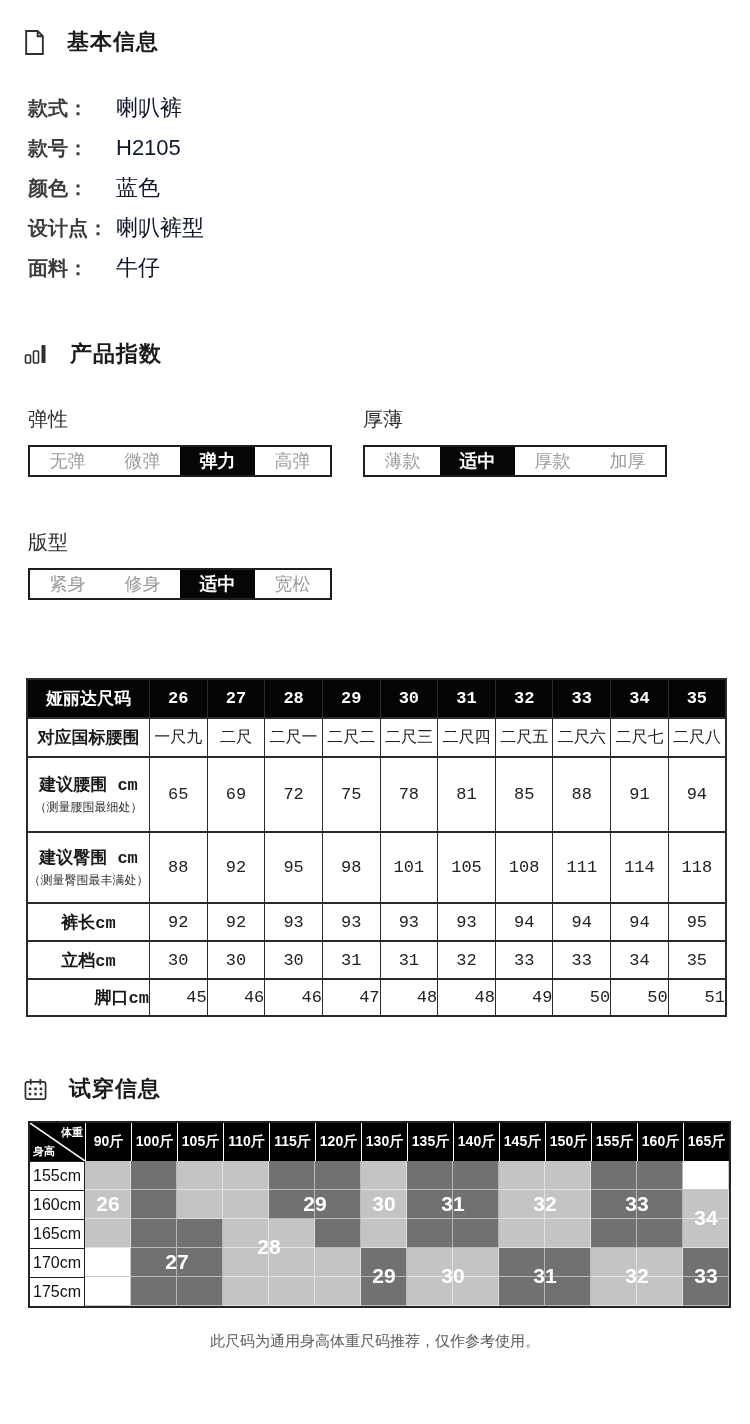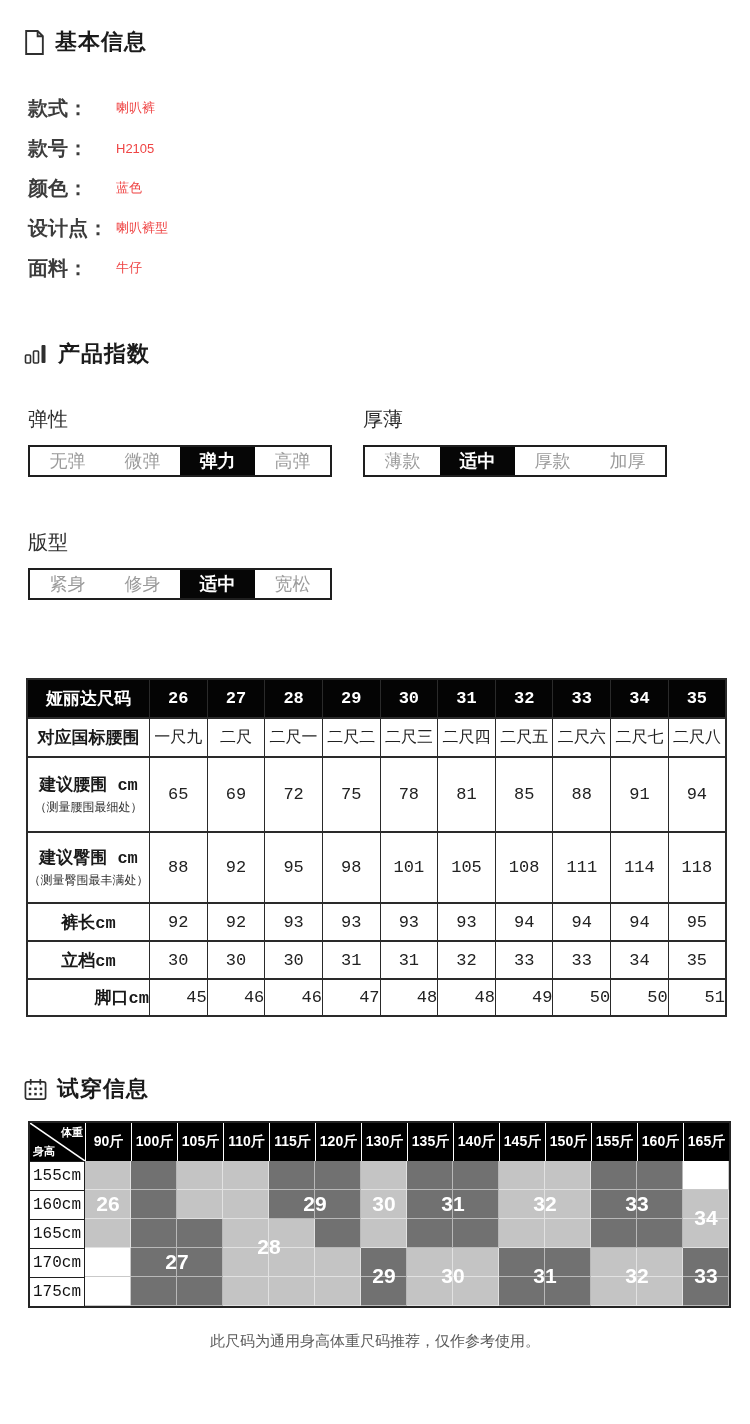--- a/index.html
+++ b/index.html
@@ -1,28 +1,28 @@
 <!DOCTYPE html>
 <html><head>
 <meta charset="utf-8">
 <style>
   html,body{margin:0;padding:0;background:#fff;}
   body{width:750px;font-family:"Liberation Sans","DejaVu Sans",sans-serif;}
   .page{width:750px;height:1424px;overflow:hidden;box-sizing:border-box;padding-top:26px;background:#fff;}
 
   
   .sec-header{display:flex;align-items:center;gap:10px;margin-left:24px;height:32px;}
-  .sec-title{font-size:22px;font-weight:700;color:#1b1b1b;margin:0;letter-spacing:1px;}
+  .sec-title{font-size:22px;font-weight:700;color:#1b1b1b;margin:12px;letter-spacing:1px;}
   .sec-icon{display:flex;align-items:center;}
 
   
   .info-rows{margin:30px 0 0 28px;}
   .info-row{display:flex;height:40px;align-items:center;}
   .info-label{width:88px;font-size:20px;font-weight:600;color:#3c3c3c;flex:none;}
-  .info-value{font-size:13px;color:#ef4444;}
+  .info-value{font-size:22px;color:#0f172a;}
 
   
   .sec-product{margin-top:50px;}
   .pi-grid{display:grid;grid-template-columns:335px 340px;grid-template-areas:"a b" "c .";row-gap:52px;margin:36px 0 0 28px;}
   .pi-label{font-size:20px;color:#2d2d2d;margin-bottom:12px;}
   .pi-bar{display:flex;width:300px;height:28px;border:2px solid #1e1e1e;background:#fff;}
   .pi-opt{flex:1;display:flex;align-items:center;justify-content:center;font-size:18px;color:#9b9b9b;}
   .pi-opt.sel{background:#060606;color:#fff;font-weight:700;}
 
   
@@ -44,21 +44,21 @@
   .note{font-size:15px;color:#5a5a5a;text-align:center;margin:24px 0 0 0;width:750px;}
 
   
   .sec-fit{margin-top:56px;}
   .fit-grid{position:relative;display:grid;grid-template-columns:55px repeat(14,1fr);grid-template-rows:38px repeat(5,29px);width:703px;margin:16px 0 0 28px;border:2px solid #242424;box-sizing:border-box;background:#fff;}
   .fit-h{background:#000;color:#fff;font-size:14px;font-weight:700;display:flex;align-items:center;justify-content:center;border-left:1px solid #fff;overflow:hidden;}
   .fit-corner{border-left:none;position:relative;}
   .c-line{position:absolute;left:0;top:0;width:100%;height:100%;}
   .c-top{position:absolute;top:2px;right:2px;font-size:11px;font-weight:700;}
   .c-bottom{position:absolute;bottom:2px;left:3px;font-size:11px;font-weight:700;}
-  .fit-rowlabel{font-size:16px;color:#111;display:flex;align-items:center;justify-content:center;border-top:1px solid #1f1f1f;border-right:1px solid #1f1f1f;background:#fff;font-family:Liberation Mono, monospace;}
+  .fit-rowlabel{font-size:16px;color:#111;display:flex;align-items:center;justify-content:center;border-top:1px solid #1f1f1f;border-right:1px solid #1f1f1f;background:#fff;}
   .fit-cell{border-right:1px solid rgba(255,255,255,0.5);border-bottom:1px solid rgba(255,255,255,0.5);}
   .fit-cell.w{border-right-color:#c9c9c9;border-bottom-color:#c9c9c9;}
   .fit-overlay{position:absolute;left:55px;top:38px;right:0;bottom:0;pointer-events:none;}
   .fit-size-label{position:absolute;transform:translate(-50%,-54%);color:#fff;font-size:21px;font-weight:700;}
 </style>
 </head>
 <body>
 
 <div class="page">
 

